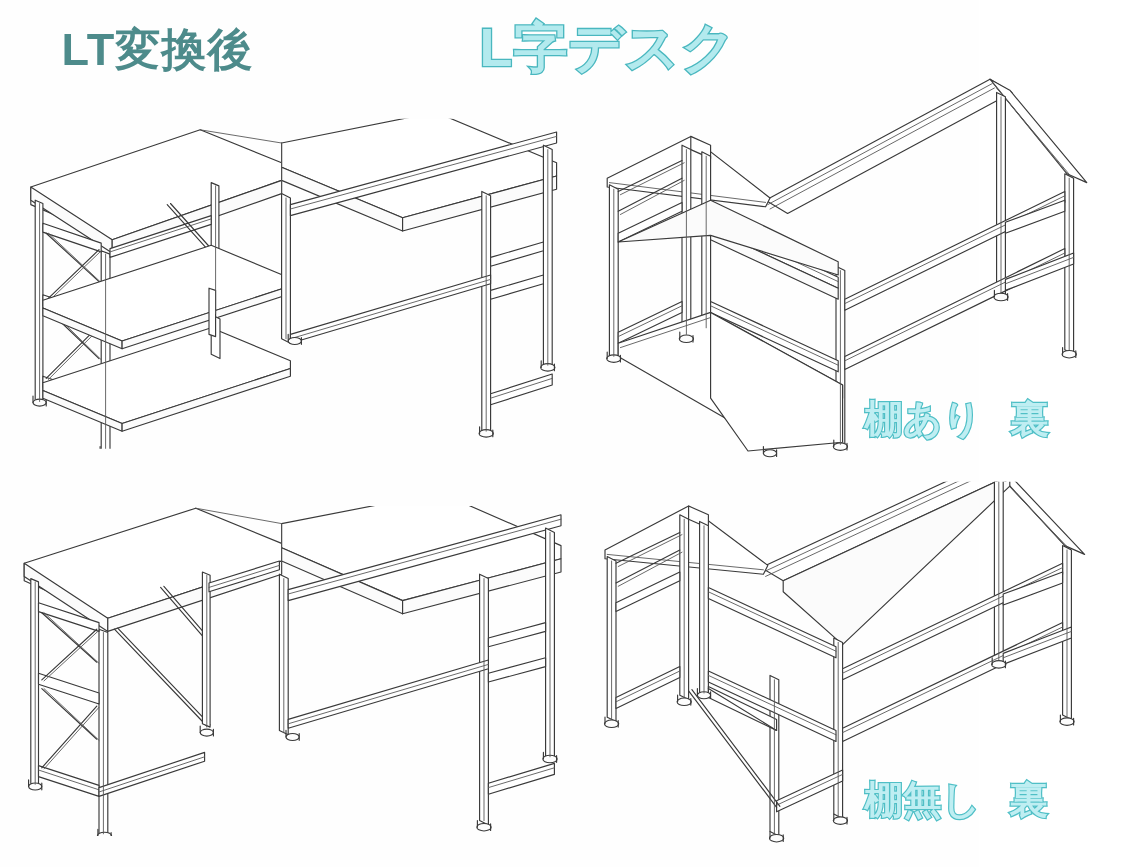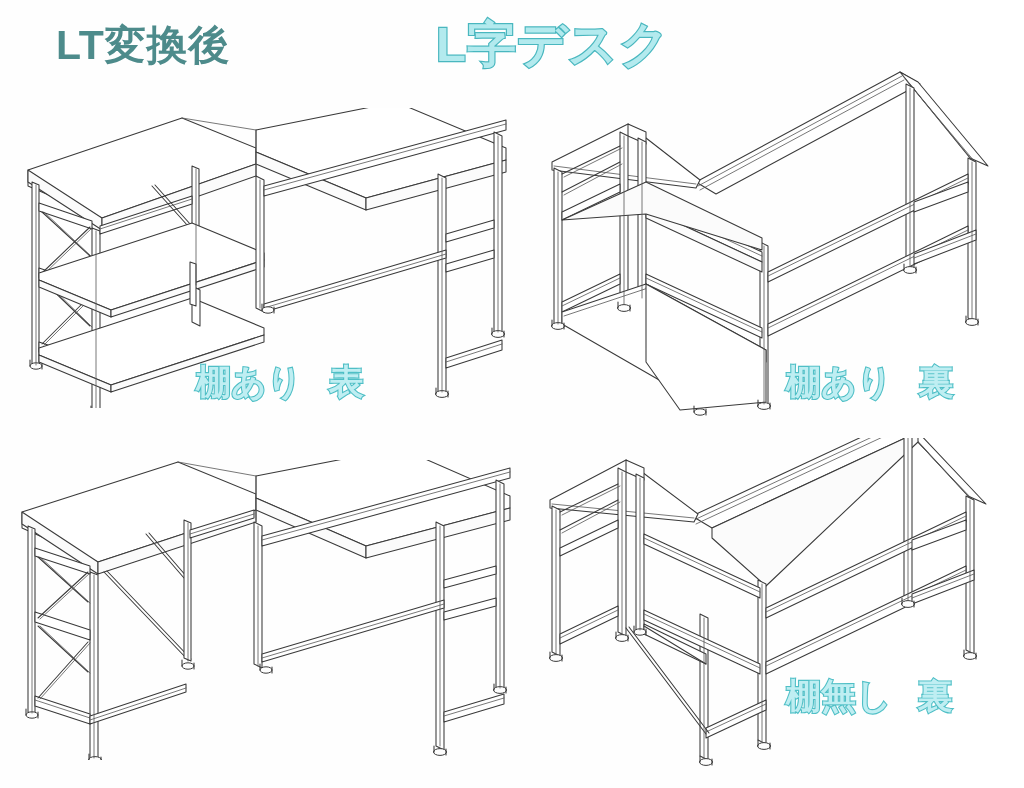--- a/index.html
+++ b/index.html
@@ -52,21 +52,21 @@
     line-height: 1;
     color: #bfeef2;
     -webkit-text-stroke: 2.2px #4fbfc6;
     paint-order: stroke fill;
   }
   .caption .gap { display: inline-block; width: 26px; }
 
   #caption-tl { left: 196px; top: 364px; }
   #caption-tr { left: 786px; top: 364px; }
   #caption-bl { left: 196px; top: 710px; }
-  #caption-br { left: 786px; top: 678px; }
+  #caption-br { left: 786px; top: 710px; }
 
   
   .panel { position: absolute; }
   #panel-tl { left: 6px;   top: 108px; width: 508px; height: 300px; }
   #panel-tr { left: 520px; top: 62px;  width: 500px; height: 356px; }
   #panel-bl { left: 6px;   top: 460px; width: 508px; height: 300px; }
   #panel-br { left: 520px; top: 438px; width: 500px; height: 330px; }
 
   .panel svg { display: block; width: 100%; height: 100%; }
 
@@ -189,23 +189,20 @@
       <path class="ln" d="M256,196 l0,6 M268,199 l0,6"></path>
       <ellipse class="foot" cx="492" cy="226" rx="6.5" ry="3.4"></ellipse>
       <path class="ln" d="M486,220 l0,6 M498,223 l0,6"></path>
       <ellipse class="foot" cx="436" cy="286" rx="6.5" ry="3.4"></ellipse>
       <path class="ln" d="M430,280 l0,6 M442,283 l0,6"></path>
 
       <path class="ln-thin" d="M30,77 l0,180 M90,123 l0,180 M190,61 l0,116 M254,72 l0,128 M436,70 l0,214 M492,28 l0,196"></path>
     </svg>
   </div>
 
-  <div class="caption" id="caption-tl">
-    <span>棚あり</span><span class="gap"></span><span>表</span>
-  </div>
 
   <div class="panel" id="panel-tr">
     <svg viewBox="0 0 500 356" preserveAspectRatio="xMidYMid meet">
 
       <polygon class="srf" points="176,120 380,10 400,22 196,132"></polygon>
       <path class="ln-thin" d="M178,124 L382,14 M180,128 L384,18"></path>
 
       <polygon class="srf" points="380,10 398,20 468,104 450,96"></polygon>
       <path class="ln-thin" d="M383,14 L452,98 M386,18 L455,100"></path>
 

